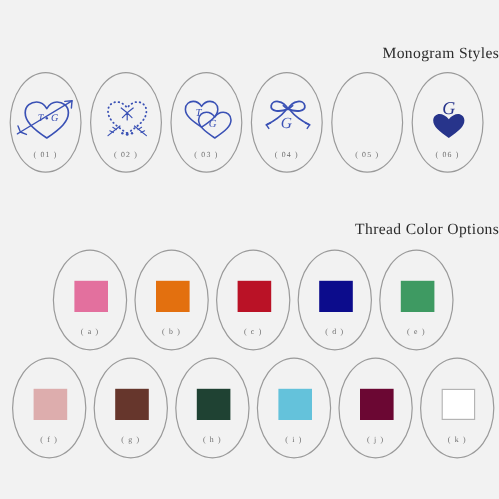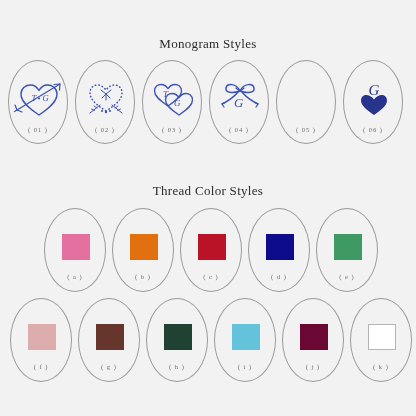--- a/index.html
+++ b/index.html
@@ -18,21 +18,21 @@
     width: 416px;
     height: 416px;
     position: relative;
   }
 
   
   .section-title {
     font-family: "Liberation Serif", serif;
     font-size: 13px;
     color: #2b2b2b;
-    text-align: center;
+    text-align: right;
     letter-spacing: 0.3px;
     position: absolute;
     left: 0;
     width: 416px;
   }
   #title-monogram { top: 36px; }
   #title-thread   { top: 183px; }
 
   
   .oval {
@@ -173,21 +173,21 @@
   <div class="oval mono-oval" style="left:343px;">
     <div class="art">
       <svg width="52" height="44" viewBox="0 0 52 44">
         <text x="26" y="18" text-anchor="middle" font-family="Liberation Serif, serif" font-size="15" font-style="italic" fill="#27348b">G</text>
         <path class="ink-dark" d="M26 38 C18 32.5 13 28.5 13 23.5 C13 19.8 15.8 18 18.3 18 C20.8 18 24 19.6 26 22.4 C28 19.6 31.2 18 33.7 18 C36.2 18 39 19.8 39 23.5 C39 28.5 34 32.5 26 38 Z"></path>
       </svg>
     </div>
     <div class="cell-label">( 06 )</div>
   </div>
 
-  <div class="section-title" id="title-thread">Thread Color Styles</div>
+  <div class="section-title" id="title-thread">Thread Color Options</div>
 
   <div class="oval sw-oval" style="left:44px; top:208px;">
     <div class="art">
       <span class="swatch" style="background:#e3709e;"></span>
     </div>
     <div class="cell-label">( a )</div>
   </div>
 
   <div class="oval sw-oval" style="left:112px; top:208px;">
     <div class="art">

